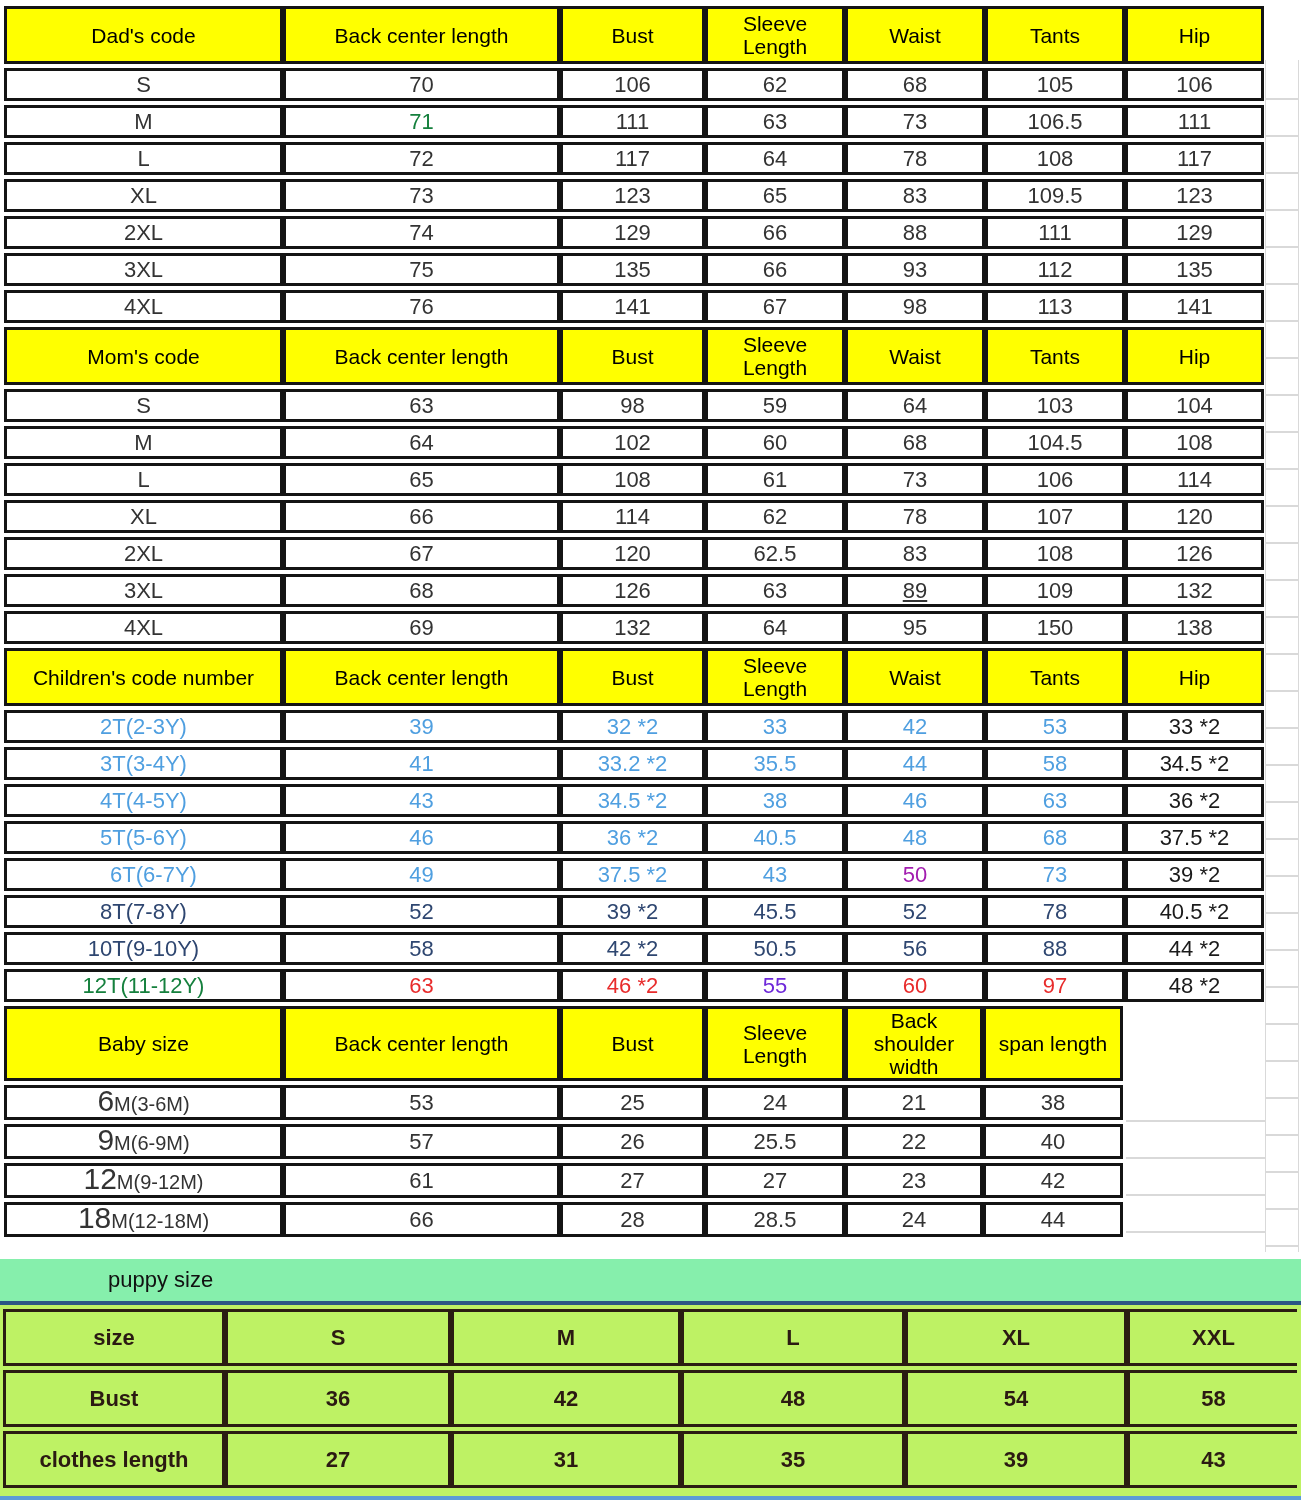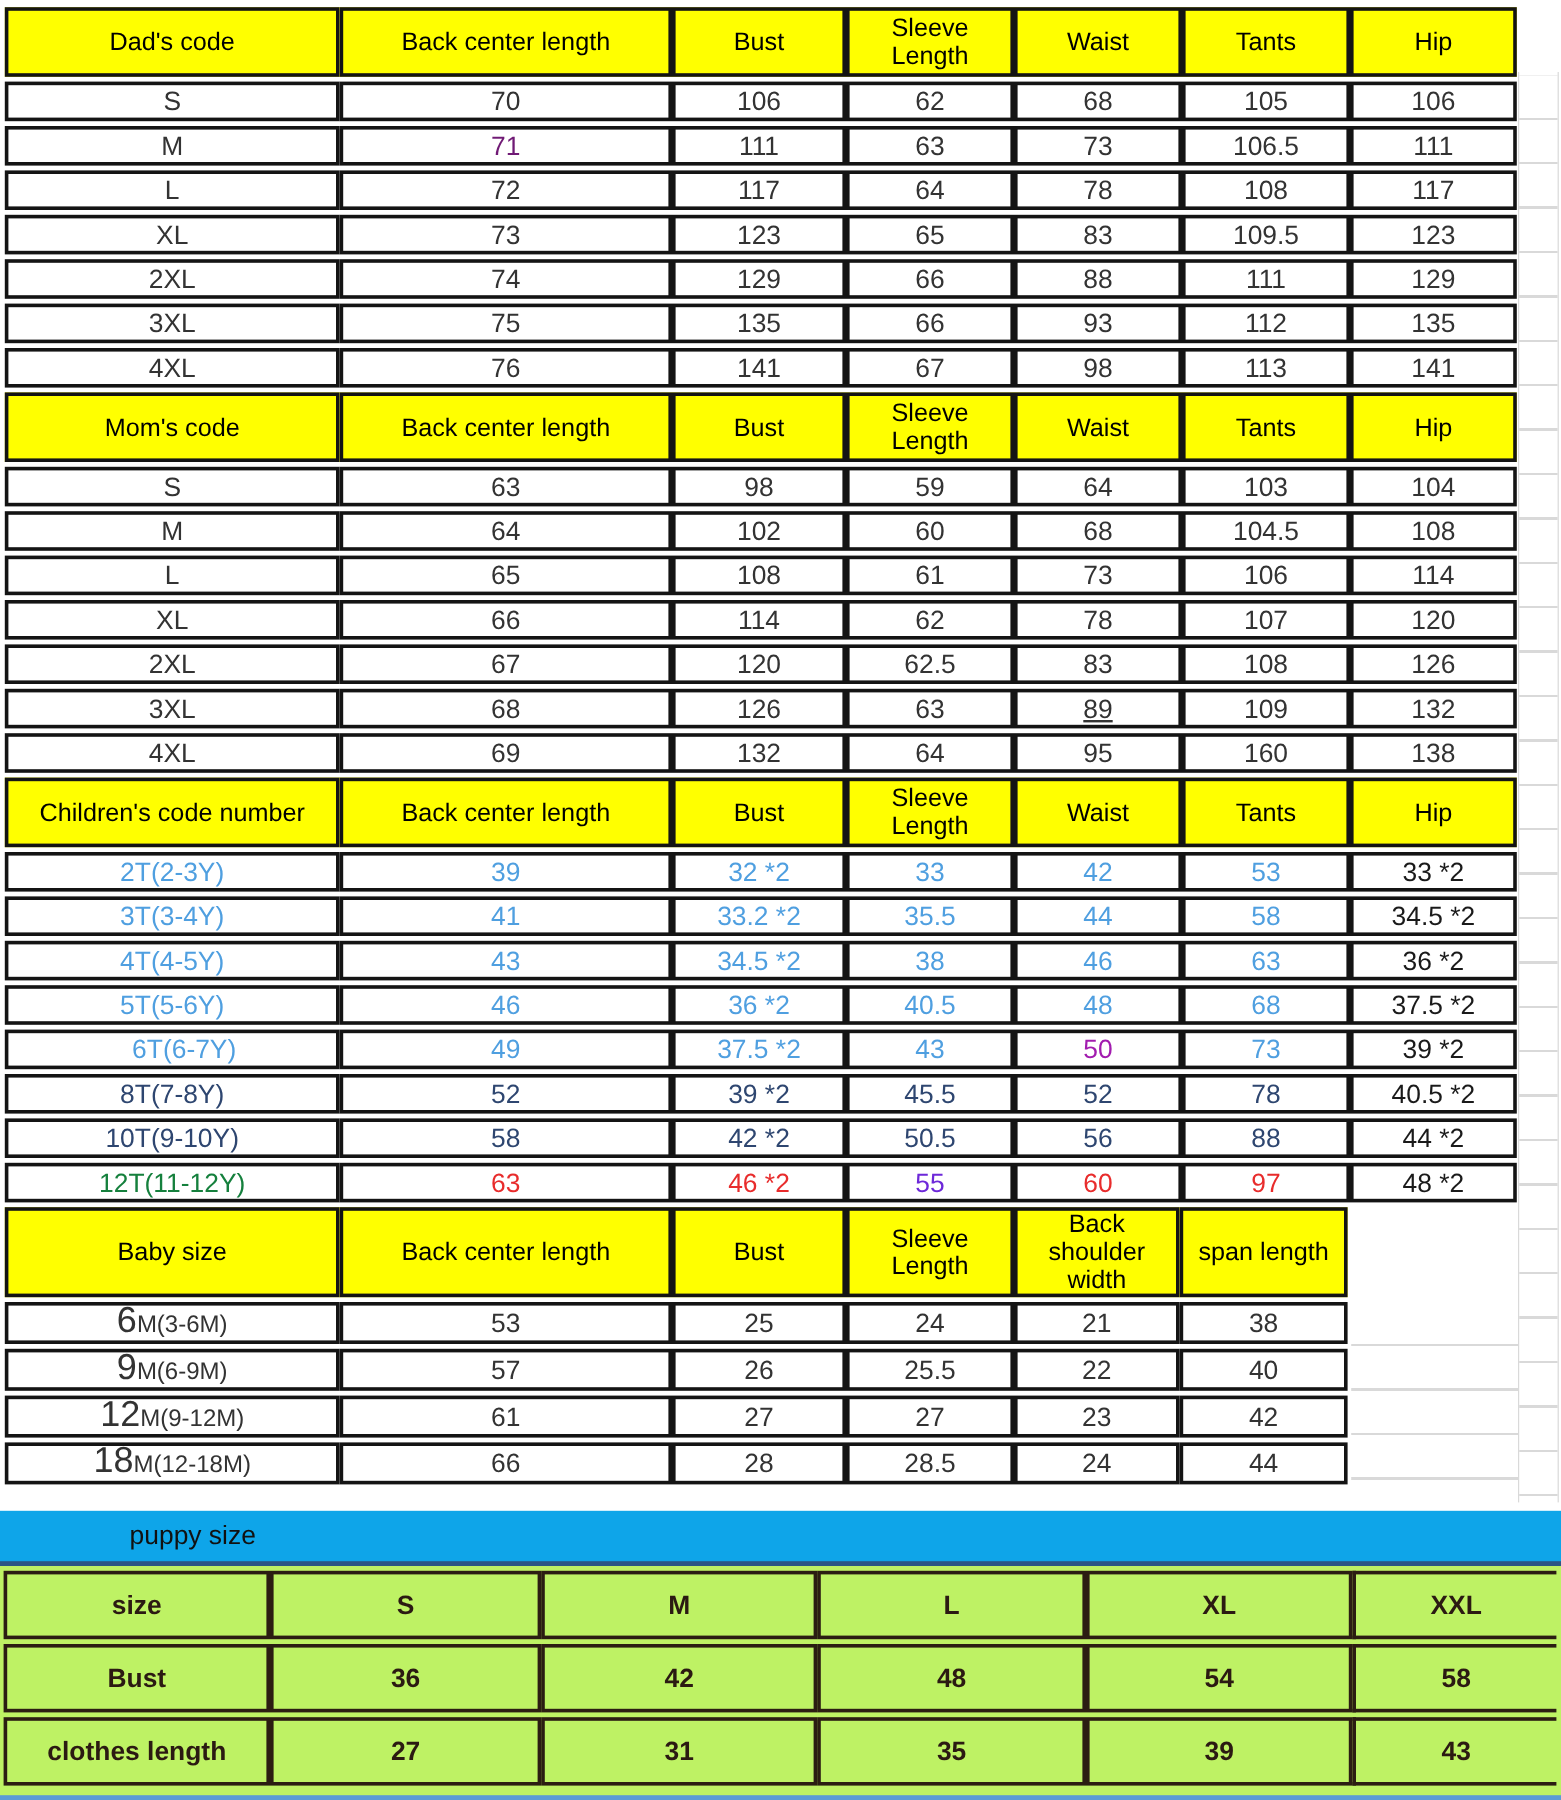--- a/index.html
+++ b/index.html
@@ -113,21 +113,21 @@
           <td style="color: rgb(51, 51, 51);">S</td>
           <td style="color: rgb(51, 51, 51);">70</td>
           <td style="color: rgb(51, 51, 51);">106</td>
           <td style="color: rgb(51, 51, 51);">62</td>
           <td style="color: rgb(51, 51, 51);">68</td>
           <td style="color: rgb(51, 51, 51);">105</td>
           <td style="color: rgb(51, 51, 51);">106</td>
         </tr>
         <tr>
           <td style="color: rgb(51, 51, 51);">M</td>
-          <td style="color: #701a75;">71</td>
+          <td style="color: #15803d;">71</td>
           <td style="color: rgb(51, 51, 51);">111</td>
           <td style="color: rgb(51, 51, 51);">63</td>
           <td style="color: rgb(51, 51, 51);">73</td>
           <td style="color: rgb(51, 51, 51);">106.5</td>
           <td style="color: rgb(51, 51, 51);">111</td>
         </tr>
         <tr>
           <td style="color: rgb(51, 51, 51);">L</td>
           <td style="color: rgb(51, 51, 51);">72</td>
           <td style="color: rgb(51, 51, 51);">117</td>
@@ -247,21 +247,21 @@
           <td style="color: rgb(51, 51, 51); text-decoration: underline;">89</td>
           <td style="color: rgb(51, 51, 51);">109</td>
           <td style="color: rgb(51, 51, 51);">132</td>
         </tr>
         <tr>
           <td style="color: rgb(51, 51, 51);">4XL</td>
           <td style="color: rgb(51, 51, 51);">69</td>
           <td style="color: rgb(51, 51, 51);">132</td>
           <td style="color: rgb(51, 51, 51);">64</td>
           <td style="color: rgb(51, 51, 51);">95</td>
-          <td style="color: rgb(51, 51, 51);">160</td>
+          <td style="color: rgb(51, 51, 51);">150</td>
           <td style="color: rgb(51, 51, 51);">138</td>
         </tr>
       </tbody>
     </table>
   <table class="sizes">
       <colgroup>
         <col style="width: 279px;">
         <col style="width: 277px;">
         <col style="width: 145px;">
         <col style="width: 140px;">
@@ -400,21 +400,21 @@
           <td>66</td>
           <td>28</td>
           <td>28.5</td>
           <td>24</td>
           <td>44</td>
         </tr>
       </tbody>
     </table>
 </div>
 
-<div class="banner" style="background: #0ea5e9; border-bottom-color: rgb(44, 87, 132);">
+<div class="banner" style="background: #86efac; border-bottom-color: rgb(44, 87, 132);">
   <span class="banner-text">puppy size</span>
 </div>
 
 <div class="puppy-wrap" style="background: #bef264;">
   <table class="puppy" id="puppy-table">
       <colgroup>
         <col style="width: 222px;">
         <col style="width: 226px;">
         <col style="width: 230px;">
         <col style="width: 224px;">

